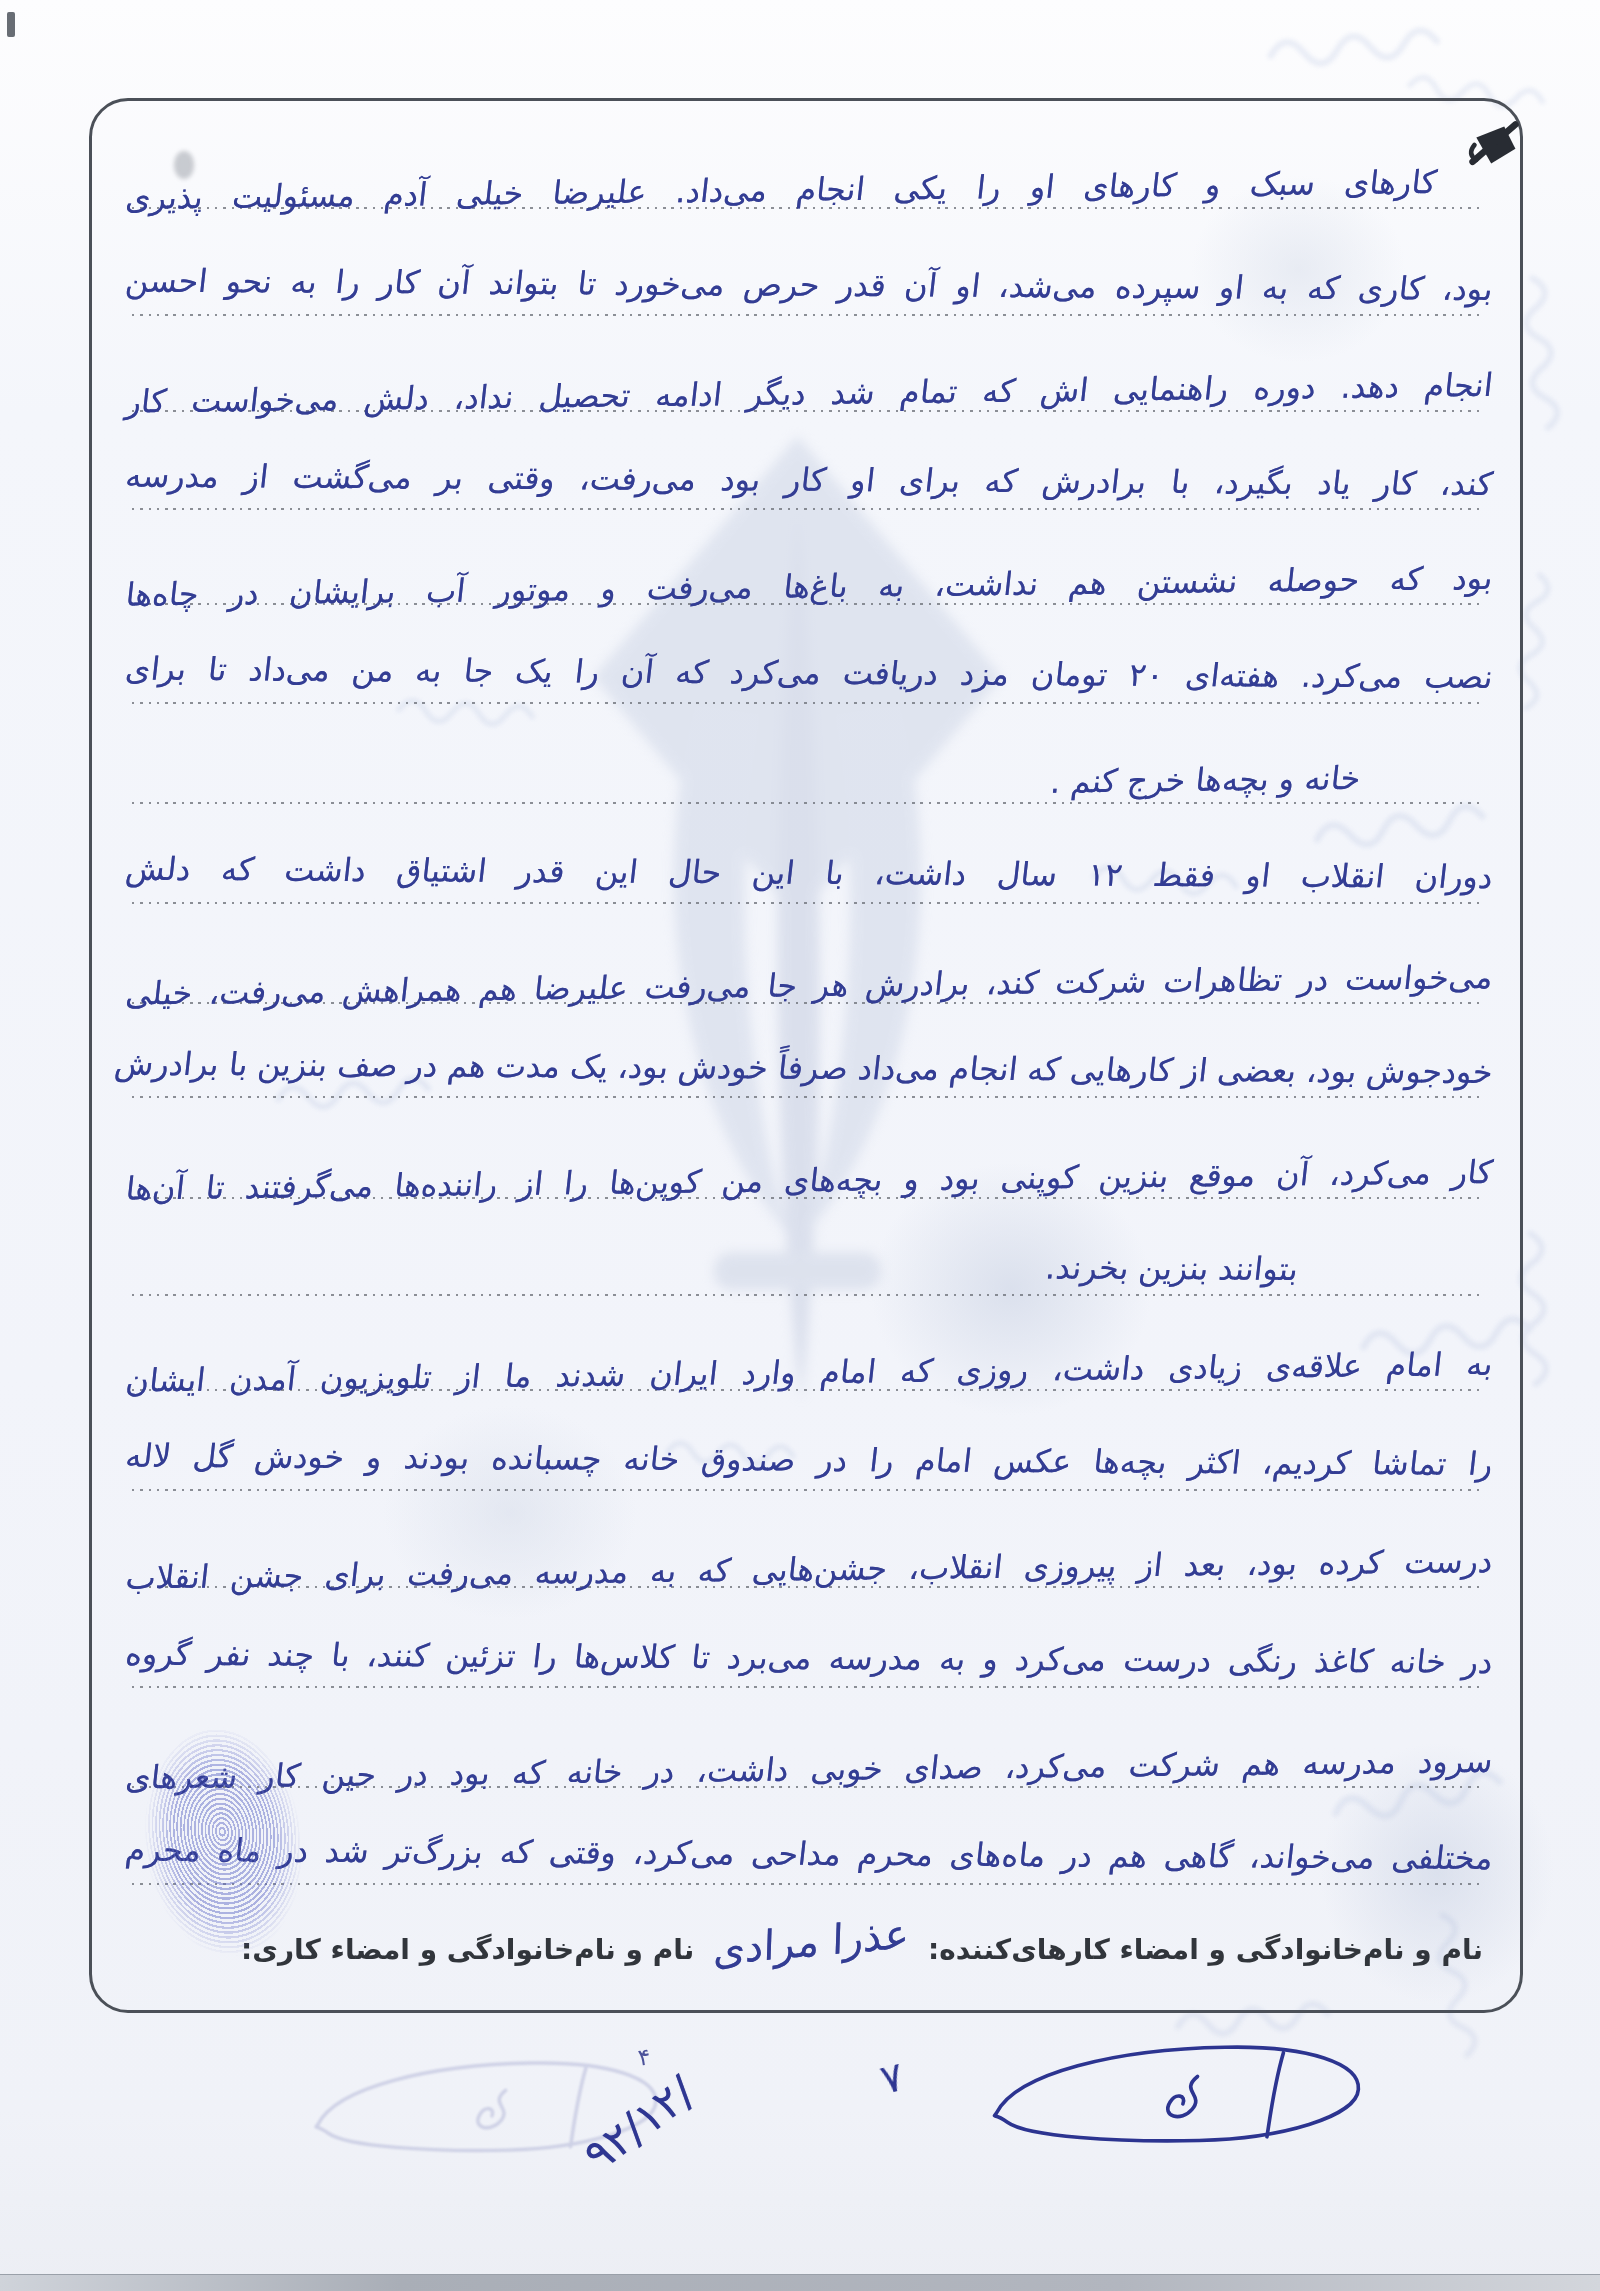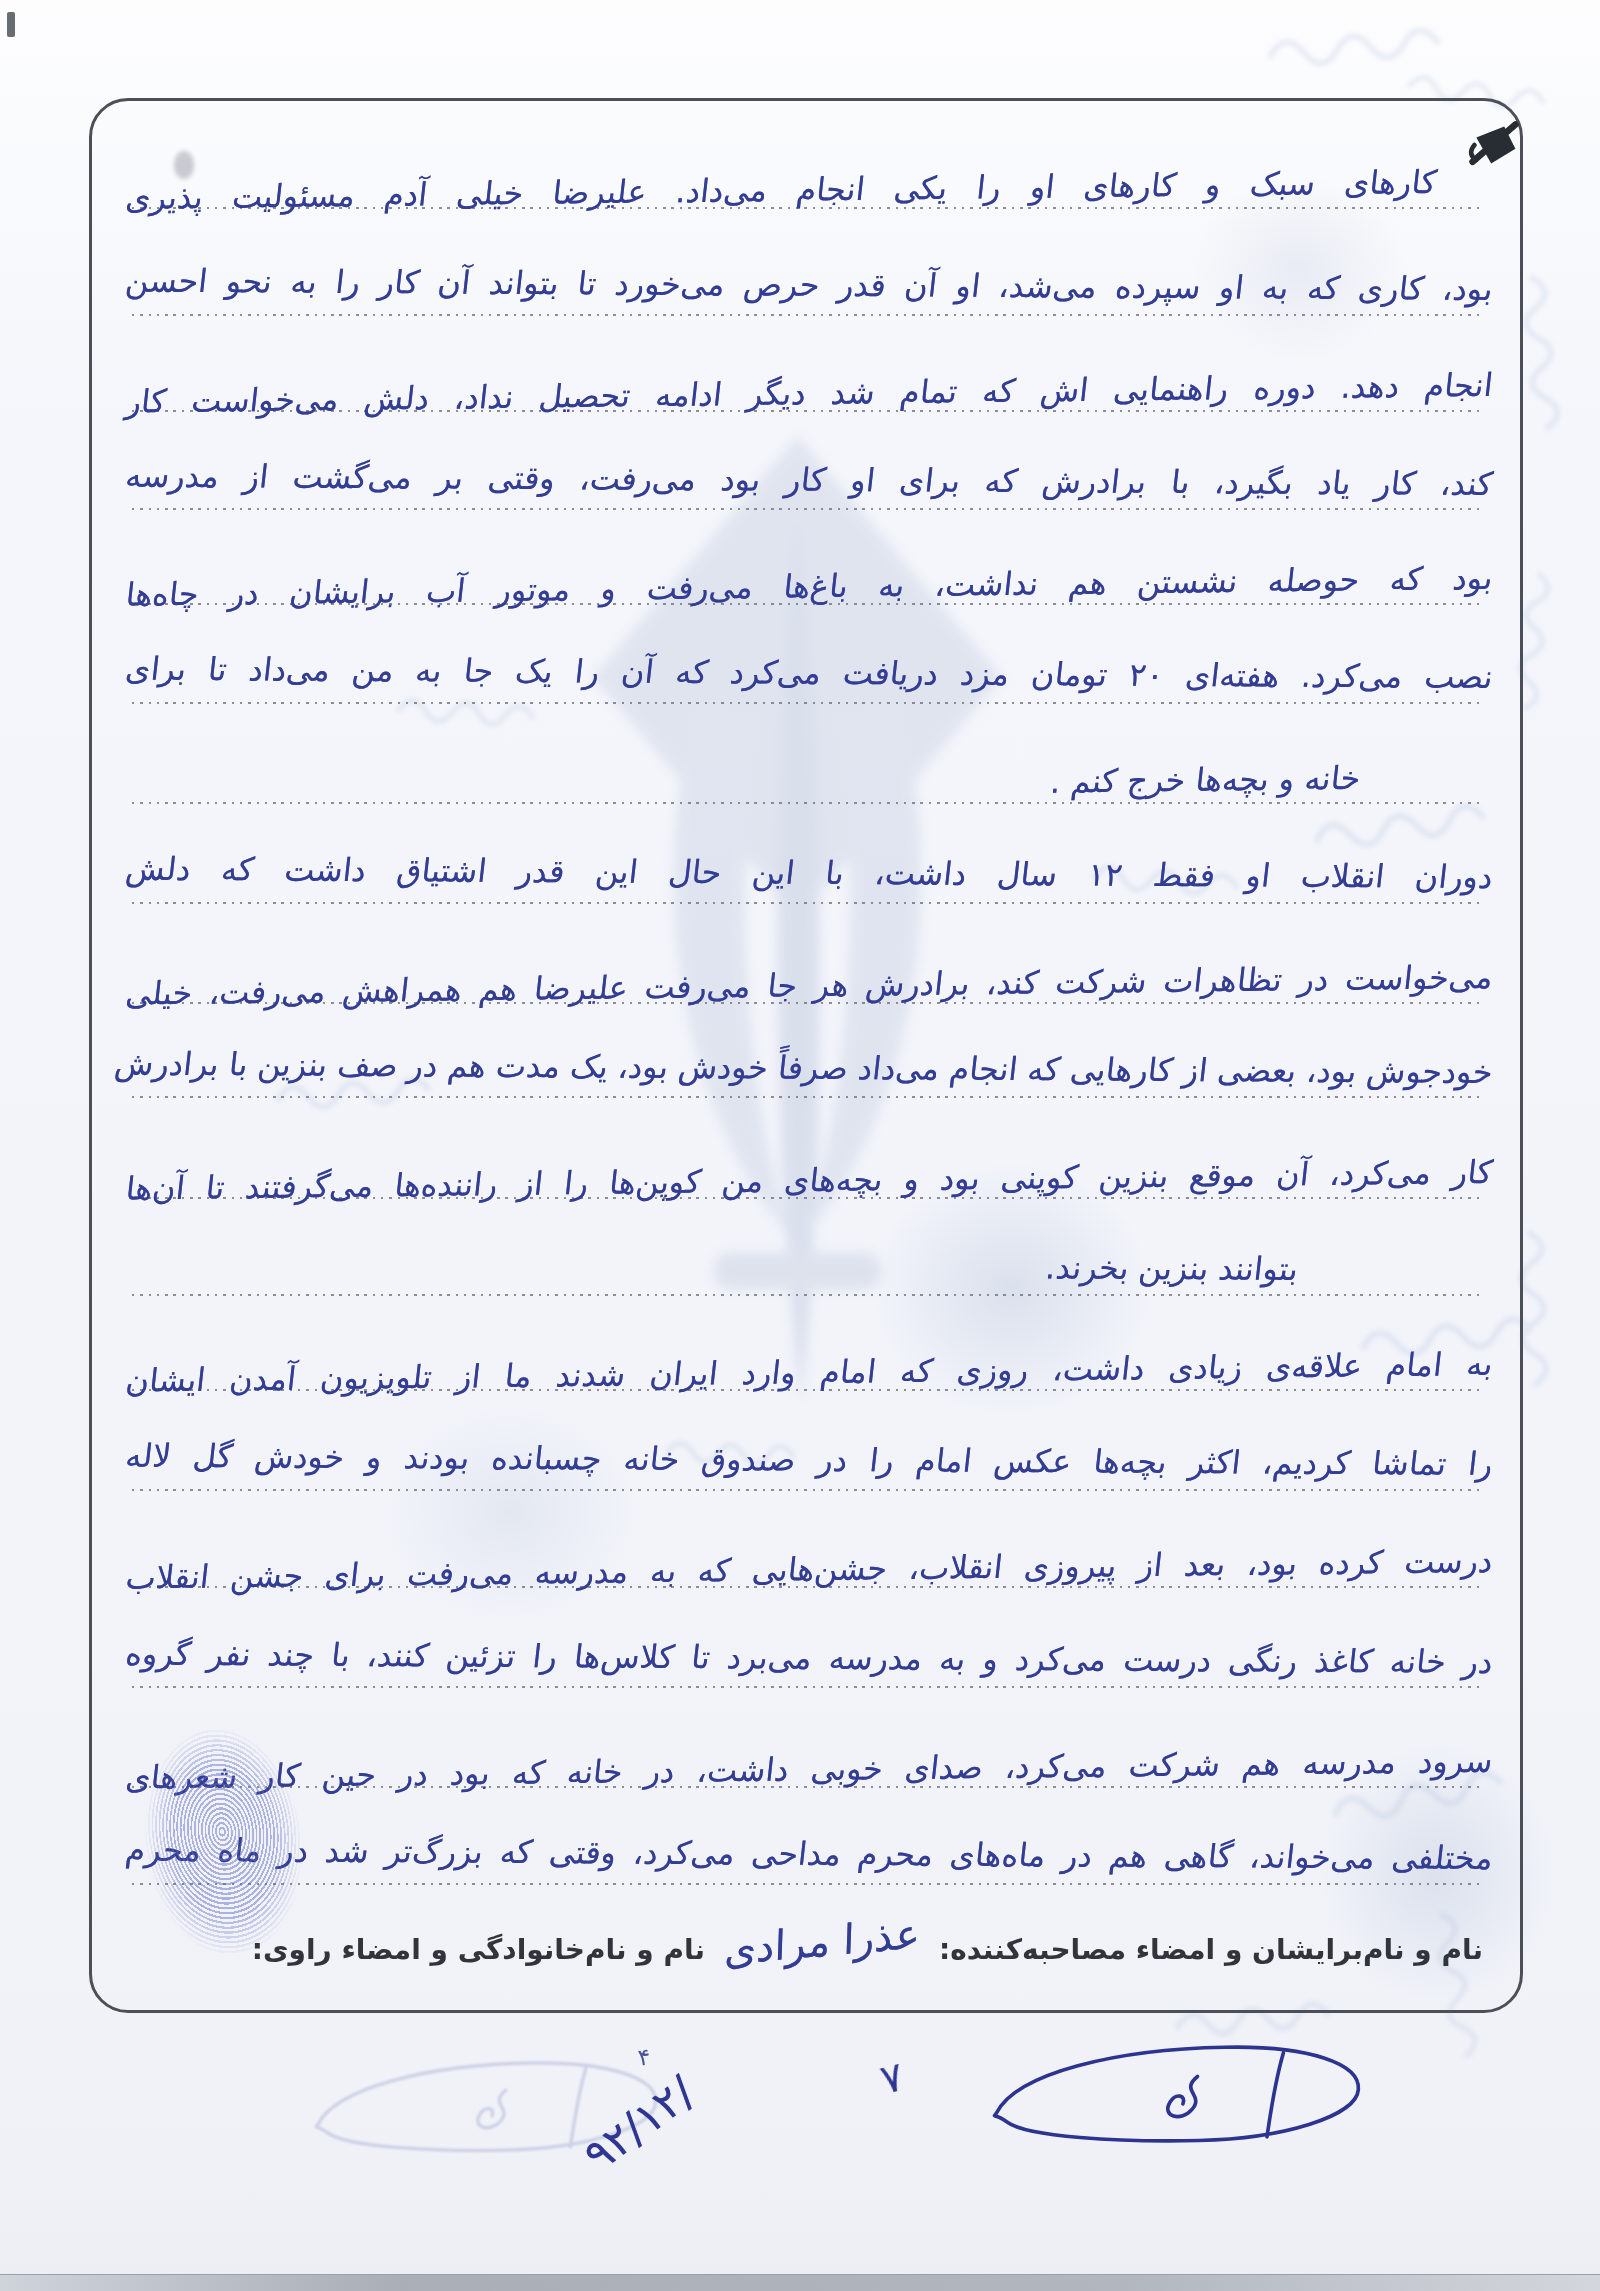--- a/index.html
+++ b/index.html
@@ -163,23 +163,23 @@
   <div class="hw full ta" style="top:1143px">کار می‌کرد، آن موقع بنزین کوپنی بود و بچه‌های من کوپن‌ها را از راننده‌ها می‌گرفتند تا آن‌ها</div>
   <div class="hw short tb" style="top:1240px;right:306px">بتوانند بنزین بخرند.</div>
   <div class="hw full ta" style="top:1335px">به امام علاقه‌ی زیادی داشت، روزی که امام وارد ایران شدند ما از تلویزیون آمدن ایشان</div>
   <div class="hw full tb" style="top:1435px">را تماشا کردیم، اکثر بچه‌ها عکس امام را در صندوق خانه چسبانده بودند و خودش گل لاله</div>
   <div class="hw full ta" style="top:1532px">درست کرده بود، بعد از پیروزی انقلاب، جشن‌هایی که به مدرسه می‌رفت برای جشن انقلاب</div>
   <div class="hw full tb" style="top:1633px">در خانه کاغذ رنگی درست می‌کرد و به مدرسه می‌برد تا کلاس‌ها را تزئین کنند، با چند نفر گروه</div>
   <div class="hw full ta" style="top:1732px">سرود مدرسه هم شرکت می‌کرد، صدای خوبی داشت، در خانه که بود در حین کار شعرهای</div>
   <div class="hw full tb" style="top:1829px">مختلفی می‌خواند، گاهی هم در ماه‌های محرم مداحی می‌کرد، وقتی که بزرگ‌تر شد در ماه محرم</div>
 
   <div class="footer">
-    <span>نام و نام‌برایشان و امضاء مصاحبه‌کننده:</span>
+    <span>نام و نام‌خانوادگی و امضاء کارهای‌کننده:</span>
     <span class="name">عذرا مرادی</span>
-    <span>نام و نام‌خانوادگی و امضاء راوی:</span>
+    <span>نام و نام‌خانوادگی و امضاء کاری:</span>
   </div>
 
   <div class="fingerprint"></div>
 
   <svg class="sig-ghost" viewBox="0 0 430 150">
     <use href="#sig-loop"></use>
       <use href="#sig-squig"></use>
       <use href="#sig-tick"></use>
   </svg>
 

